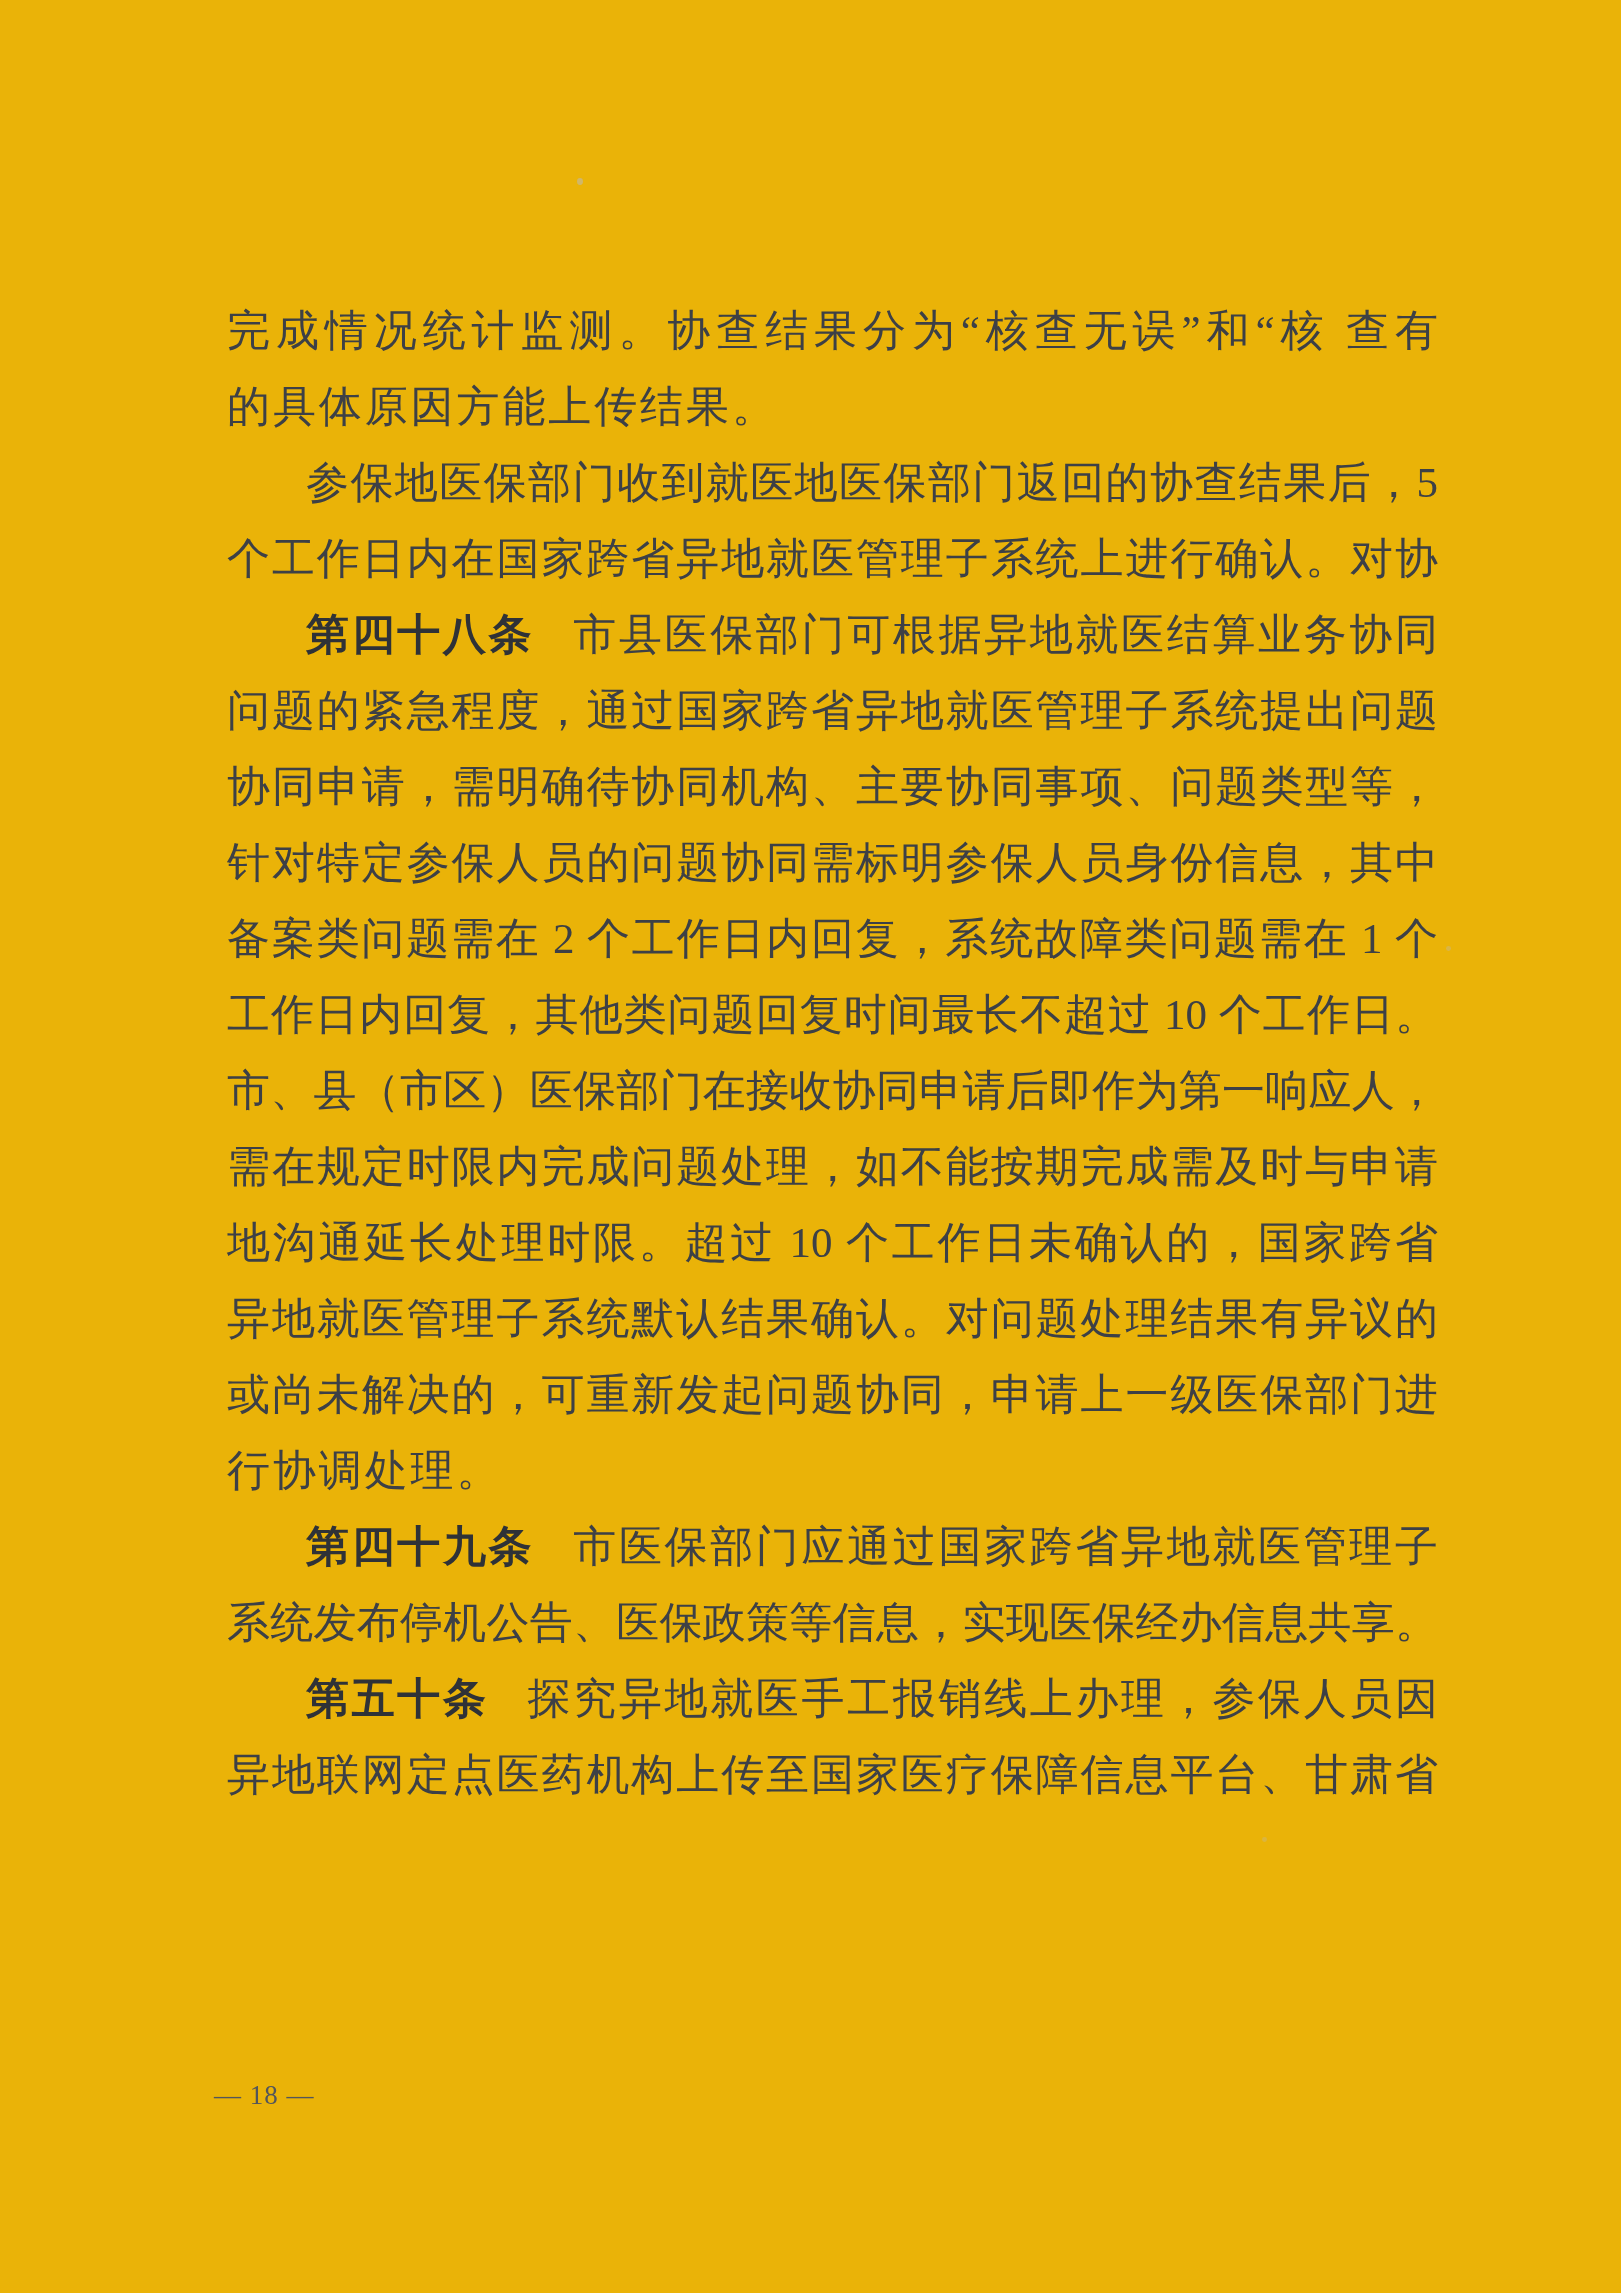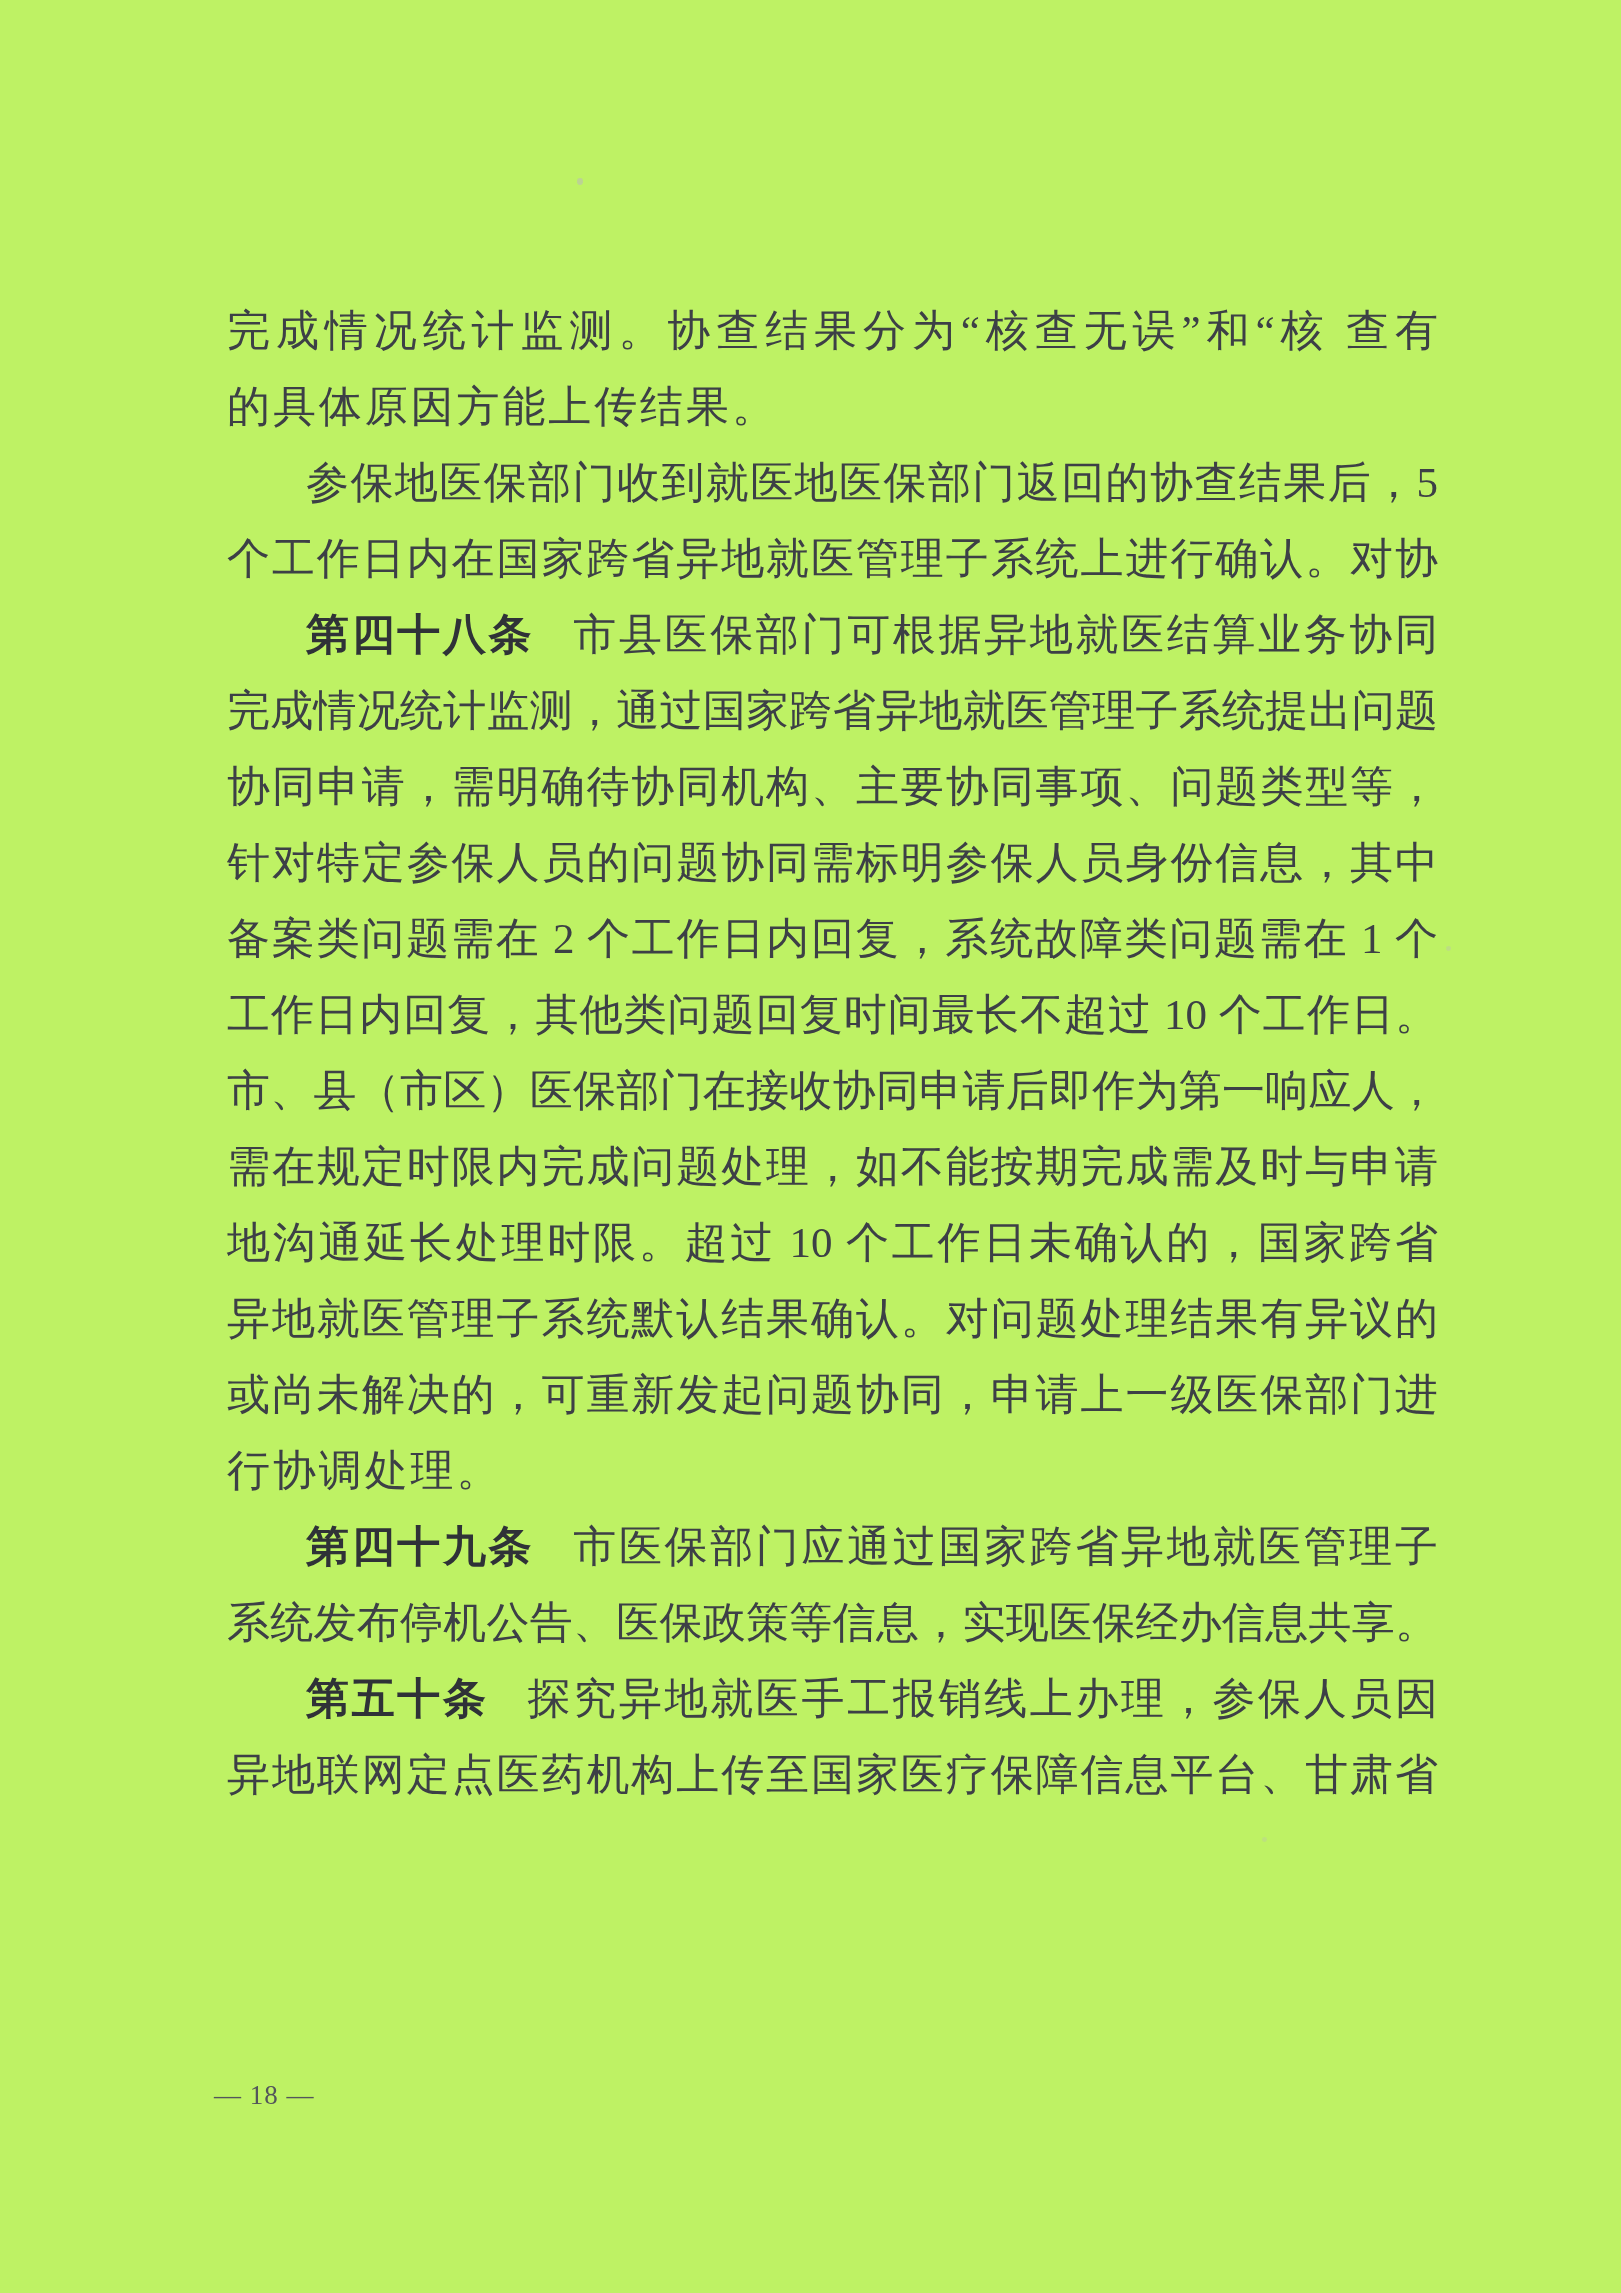--- a/index.html
+++ b/index.html
@@ -3,21 +3,21 @@
 <meta charset="utf-8">
 <style>
   html,body{margin:0;padding:0;}
   body{
     width:1621px;height:2294px;
     background:#ffffff;
     position:relative;
     font-family:"Liberation Serif","DejaVu Serif",serif;
     overflow:hidden;
   }
-  .page{position:absolute;inset:0;background:#bef264;}
+  .page{position:absolute;inset:0;background:#eab308;}
   .text-block{
     position:absolute;
     left:227px;top:293px;width:1211px;
     color:#3d4046;
     font-size:43px;
   }
   .line{
     height:76px;
     line-height:76px;
     white-space:nowrap;
@@ -63,21 +63,21 @@
   <div class="speck s1"></div>
   <div class="speck s2"></div>
   <div class="speck s3"></div>
 
   <main class="text-block">
     <div class="line"><span>完成情况统计监测。协查结果分为“核查无误”和“核 查有</span></div>
     <div class="line short"><span>的具体原因方能上传结果。</span></div>
     <div class="line indent"><span>参保地医保部门收到就医地医保部门返回的协查结果后，5</span></div>
     <div class="line"><span>个工作日内在国家跨省异地就医管理子系统上进行确认。对协</span></div>
     <div class="line indent"><span class="term">第四十八条</span><span>市县医保部门可根据异地就医结算业务协同</span></div>
-    <div class="line"><span>完成情况统计监测，通过国家跨省异地就医管理子系统提出问题</span></div>
+    <div class="line"><span>问题的紧急程度，通过国家跨省异地就医管理子系统提出问题</span></div>
     <div class="line"><span>协同申请，需明确待协同机构、主要协同事项、问题类型等，</span></div>
     <div class="line"><span>针对特定参保人员的问题协同需标明参保人员身份信息，其中</span></div>
     <div class="line"><span>备案类问题需在 2 个工作日内回复，系统故障类问题需在 1 个</span></div>
     <div class="line"><span>工作日内回复，其他类问题回复时间最长不超过 10 个工作日。</span></div>
     <div class="line"><span>市、县（市区）医保部门在接收协同申请后即作为第一响应人，</span></div>
     <div class="line"><span>需在规定时限内完成问题处理，如不能按期完成需及时与申请</span></div>
     <div class="line"><span>地沟通延长处理时限。超过 10 个工作日未确认的，国家跨省</span></div>
     <div class="line"><span>异地就医管理子系统默认结果确认。对问题处理结果有异议的</span></div>
     <div class="line"><span>或尚未解决的，可重新发起问题协同，申请上一级医保部门进</span></div>
     <div class="line short"><span>行协调处理。</span></div>

